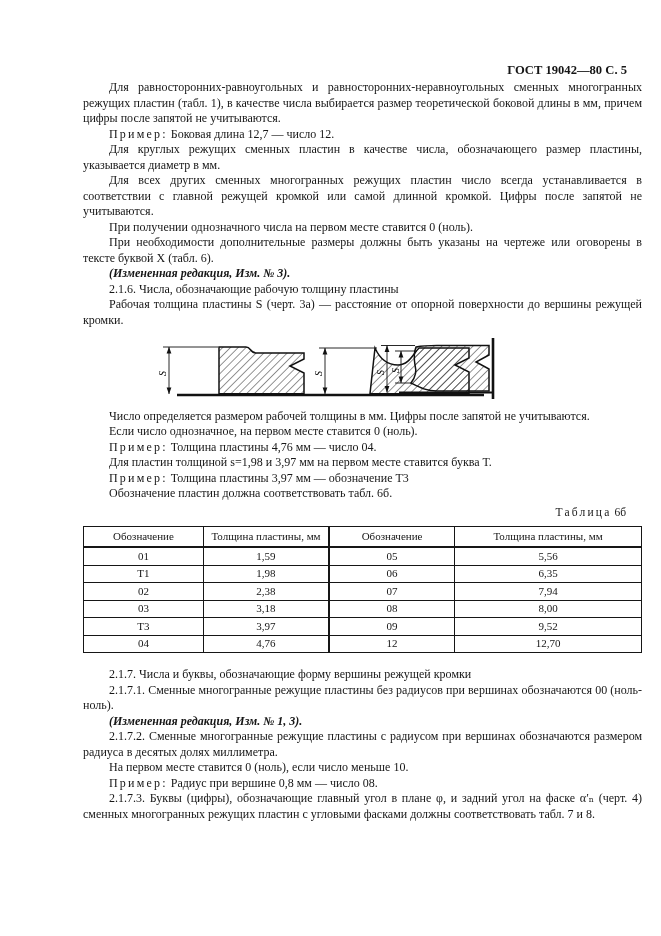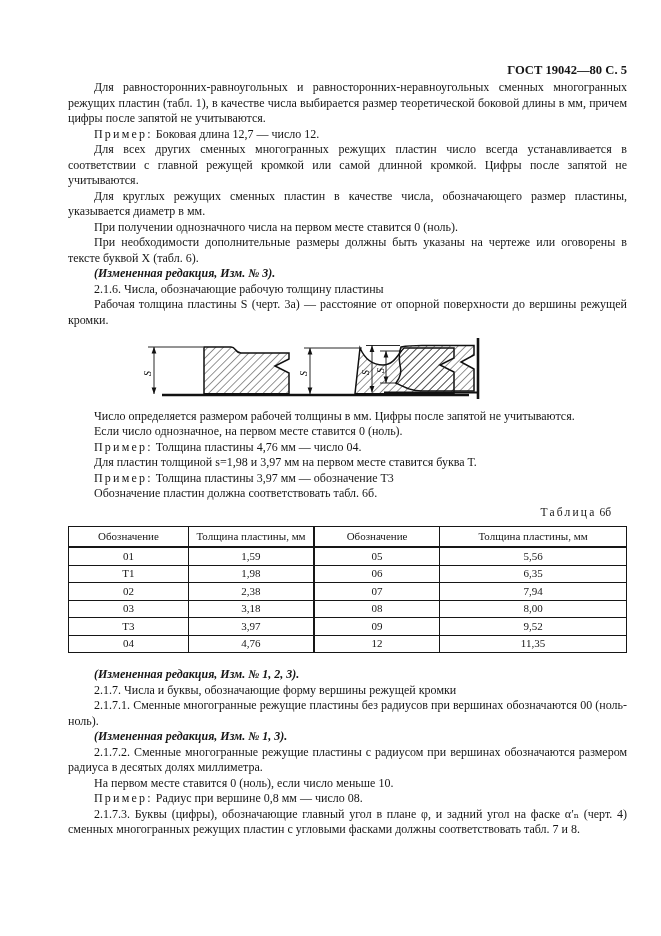--- a/index.html
+++ b/index.html
@@ -6,21 +6,21 @@
   body{
     width:661px;height:936px;background:#ffffff;color:#161616;
     font-family:"Liberation Serif","DejaVu Serif",serif;
     position:relative;overflow:hidden;
   }
   .page-header{
     position:absolute;top:63px;right:34px;
     font-weight:bold;font-size:12.6px;white-space:nowrap;
   }
   .content{
-    position:absolute;left:68px;top:80px;width:559px;
+    position:absolute;left:83px;top:80px;width:559px;
     font-size:12px;line-height:15.5px;text-align:justify;
   }
   p.para{margin:0;text-indent:26px;}
   p.bold{font-weight:bold;font-style:italic;}
   .spaced{letter-spacing:2.2px;}
   .figure-wrap{margin:7px 0 3px 66px;width:348px;text-align:center;}
   .fig-caption{margin-top:5px;font-size:12px;letter-spacing:0.3px;}
   .table-label{text-align:right;margin:3px 16px 6px 0;font-size:11.5px;}
   table.data{
     width:100%;border-collapse:collapse;table-layout:fixed;
@@ -42,22 +42,22 @@
 
 <div class="page">
 
   <div class="page-header">ГОСТ 19042—80 С. 5</div>
 
   <div class="content">
 
     <div id="intro-paras">
         <p class="para">Для равносторонних-равноугольных и равносторонних-неравноугольных сменных многогранных режущих пластин (табл. 1), в качестве числа выбирается размер теоретической боковой длины в мм, причем цифры после запятой не учитываются.</p>
         <p class="para"><span class="spaced">Пример:</span> Боковая длина 12,7 — число 12.</p>
+        <p class="para">Для круглых режущих сменных пластин в качестве числа, обозначающего размер пластины, указывается диаметр в мм.</p>
         <p class="para">Для всех других сменных многогранных режущих пластин число всегда устанавливается в соответствии с главной режущей кромкой или самой длинной кромкой. Цифры после запятой не учитываются.</p>
-        <p class="para">Для круглых режущих сменных пластин в качестве числа, обозначающего размер пластины, указывается диаметр в мм.</p>
         <p class="para">При получении однозначного числа на первом месте ставится 0 (ноль).</p>
         <p class="para">При необходимости дополнительные размеры должны быть указаны на чертеже или оговорены в тексте буквой X (табл. 6).</p>
         <p class="para bold">(Измененная редакция, Изм. № 3).</p>
         <p class="para">2.1.6. Числа, обозначающие рабочую толщину пластины</p>
         <p class="para">Рабочая толщина пластины S (черт. 3а) — расстояние от опорной поверхности до вершины режущей кромки.</p>
       </div>
 
     <div class="figure-wrap">
       <svg width="348" height="66" viewBox="0 0 348 66">
         <defs>
@@ -157,27 +157,26 @@
           <tr>
             <td>Т3</td>
             <td>3,97</td>
             <td class="mid">09</td>
             <td>9,52</td>
           </tr>
           <tr>
             <td>04</td>
             <td>4,76</td>
             <td class="mid">12</td>
-            <td>11,35</td>
+            <td>12,70</td>
           </tr>
         </tbody>
     </table>
 
     <div id="after-paras" class="after-block">
-        <p class="para bold">(Измененная редакция, Изм. № 1, 2, 3).</p>
         <p class="para">2.1.7. Числа и буквы, обозначающие форму вершины режущей кромки</p>
         <p class="para">2.1.7.1. Сменные многогранные режущие пластины без радиусов при вершинах обозначаются 00 (ноль-ноль).</p>
         <p class="para bold">(Измененная редакция, Изм. № 1, 3).</p>
         <p class="para">2.1.7.2. Сменные многогранные режущие пластины с радиусом при вершинах обозначаются размером радиуса в десятых долях миллиметра.</p>
         <p class="para">На первом месте ставится 0 (ноль), если число меньше 10.</p>
         <p class="para"><span class="spaced">Пример:</span> Радиус при вершине 0,8 мм — число 08.</p>
         <p class="para">2.1.7.3. Буквы (цифры), обозначающие главный угол в плане φ, и задний угол на фаске α′ₙ (черт. 4) сменных многогранных режущих пластин с угловыми фасками должны соответствовать табл. 7 и 8.</p>
       </div>
 
   </div>

